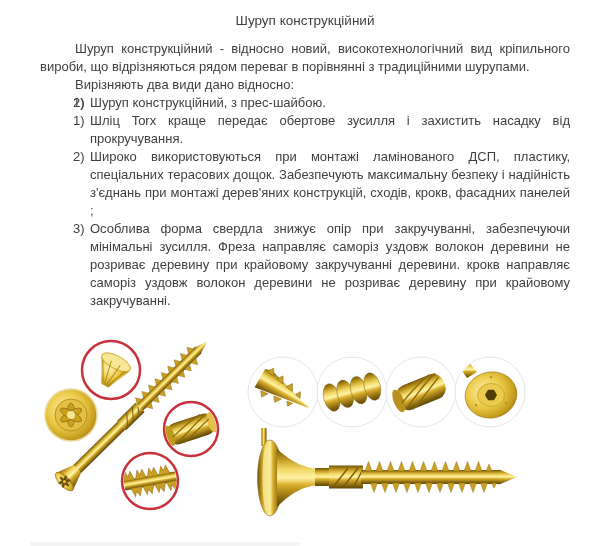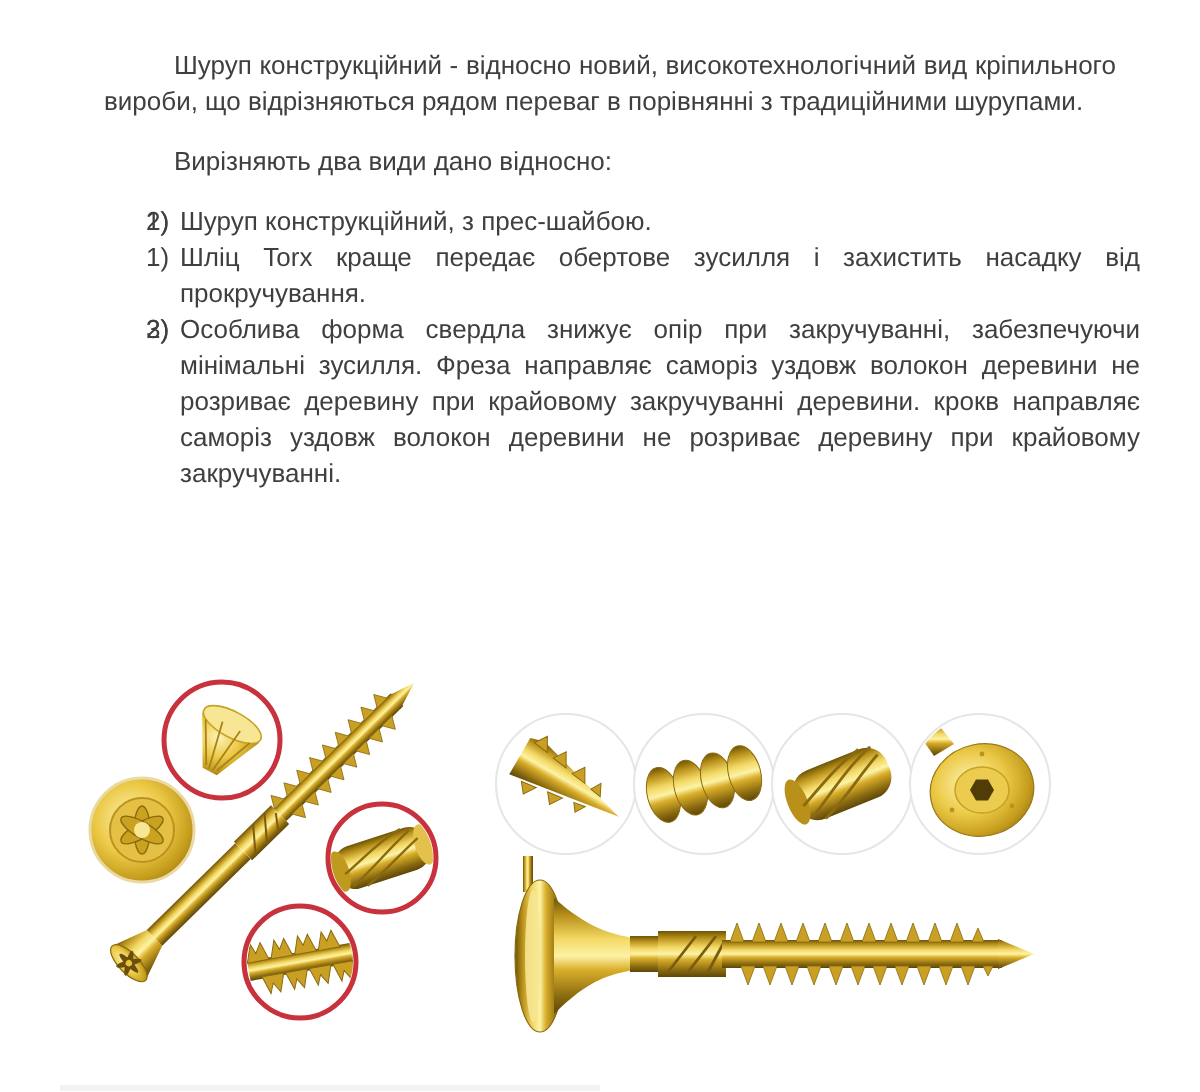--- a/index.html
+++ b/index.html
@@ -13,21 +13,21 @@
     box-sizing:border-box;
     padding:12px 30px 0 40px;
   }
   .title{
     text-align:center;
     font-size:13.5px;
     line-height:18px;
     margin:0 0 10px 0;
   }
   .para{
-    margin:12px;
+    margin:0;
     text-align:justify;
     text-indent:35px;
   }
   .li{
     position:relative;
     padding-left:50px;
     text-align:justify;
   }
   .li .marker{
     position:absolute;
@@ -38,20 +38,21 @@
     left:0;top:336px;
     width:600px;height:210px;
   }
   .figures svg{display:block;}
 </style>
 </head>
 <body>
 
 <div class="page">
 
+  <div class="title">Шуруп конструкційний</div>
 
   <p class="para">Шуруп конструкційний - відносно новий, високотехнологічний вид кріпильного вироби, що відрізняються рядом переваг в порівнянні з традиційними шурупами.</p>
 
   <p class="para">Вирізняють два види дано відносно:</p>
 
   <div>
     <div class="li">
       <span class="marker">1)</span>
     </div>
     <div class="li">
@@ -61,20 +62,21 @@
   </div>
 
 
   <div>
     <div class="li">
       <span class="marker">1)</span>
       <span>Шліц Torx краще передає обертове зусилля і захистить насадку від прокручування.</span>
     </div>
     <div class="li">
       <span class="marker">2)</span>
+      <span>Широко використовуються при монтажі ламінованого ДСП, пластику, спеціальних терасових дощок. Забезпечують максимальну безпеку і надійність з'єднань при монтажі дерев'яних конструкцій, сходів, крокв, фасадних панелей ;</span>
     </div>
     <div class="li">
       <span class="marker">3)</span>
       <span>Особлива форма свердла знижує опір при закручуванні, забезпечуючи мінімальні зусилля. Фреза направляє саморіз уздовж волокон деревини не розриває деревину при крайовому закручуванні деревини. крокв направляє саморіз уздовж волокон деревини не розриває деревину при крайовому закручуванні.</span>
     </div>
   </div>
 
   <div class="figures">
     <svg width="600" height="210" viewBox="0 0 600 210">
       <defs>

